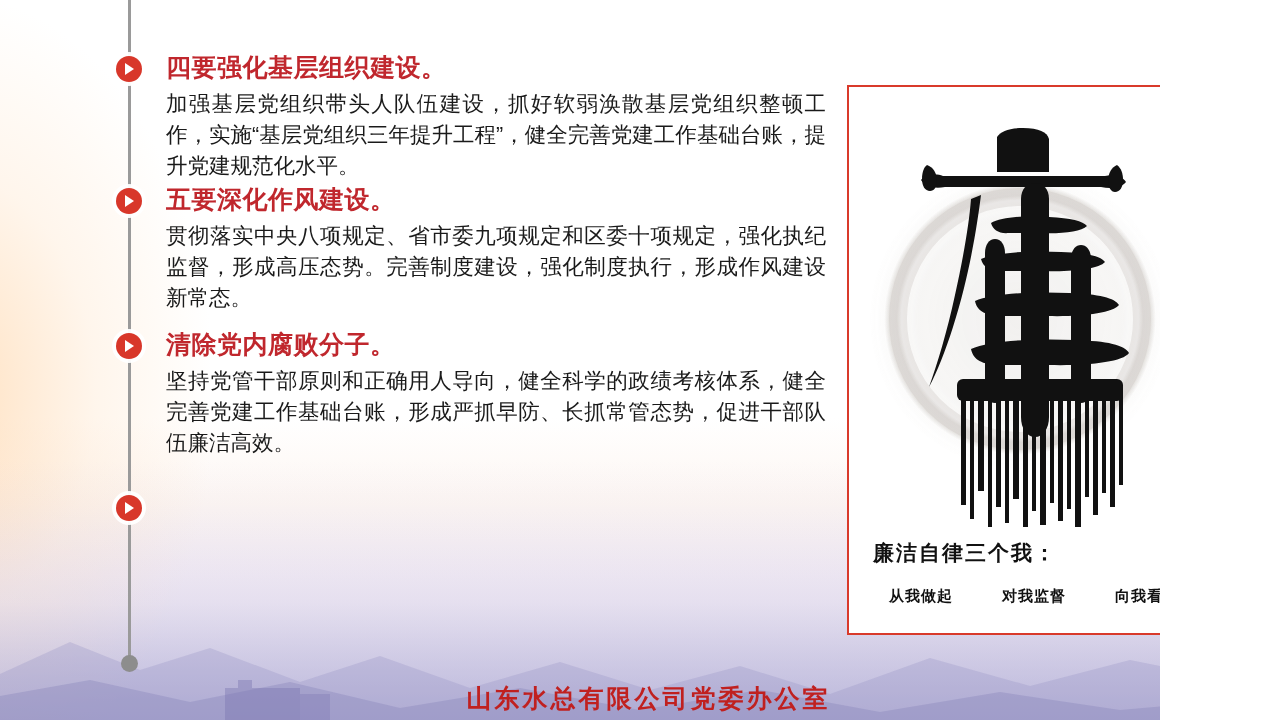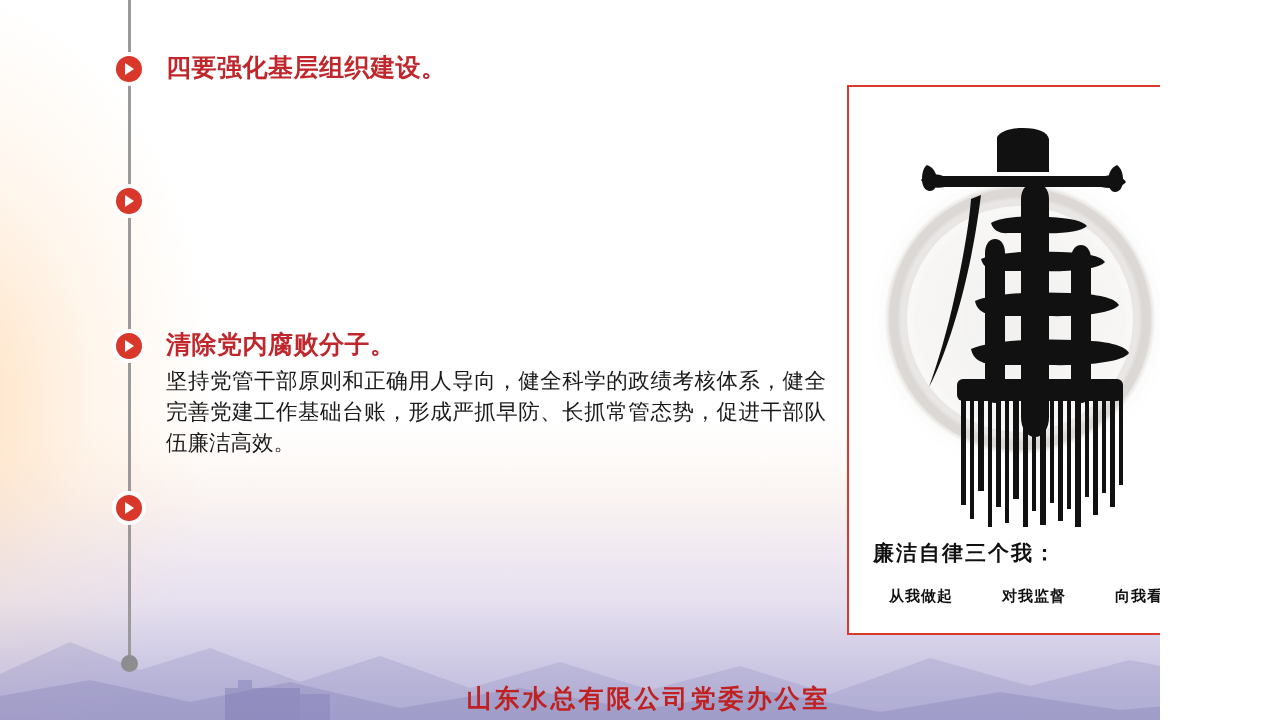--- a/index.html
+++ b/index.html
@@ -196,23 +196,26 @@
   <div class="timeline-line"></div>
   <div class="timeline-dot-end"></div>
 
   <div class="bullet-marker" style="top:56px;left:116px;"></div>
   <div class="bullet-marker" style="top:188px;left:116px;"></div>
   <div class="bullet-marker" style="top:333px;left:116px;"></div>
   <div class="bullet-marker" style="top:495px;left:116px;"></div>
 
   <div class="section" style="top:52px;">
     <div class="sec-head">四要强化基层组织建设。</div>
+    <div class="sec-body">加强基层党组织带头人队伍建设，抓好软弱涣散基层党组织整顿工作，实施“基层党组织三年提升工程”，健全完善党建工作基础台账，提升党建规范化水平。</div>
   </div>
 
   <div class="section" style="top:184px;">
+    <div class="sec-head">五要深化作风建设。</div>
+    <div class="sec-body">贯彻落实中央八项规定、省市委九项规定和区委十项规定，强化执纪监督，形成高压态势。完善制度建设，强化制度执行，形成作风建设新常态。</div>
   </div>
 
   <div class="section" style="top:329px;">
     <div class="sec-head">清除党内腐败分子。</div>
     <div class="sec-body">坚持党管干部原则和正确用人导向，健全科学的政绩考核体系，健全完善党建工作基础台账，形成严抓早防、长抓常管态势，促进干部队伍廉洁高效。</div>
   </div>
 
 
   <div class="art-card">
     <div class="art-inner">

